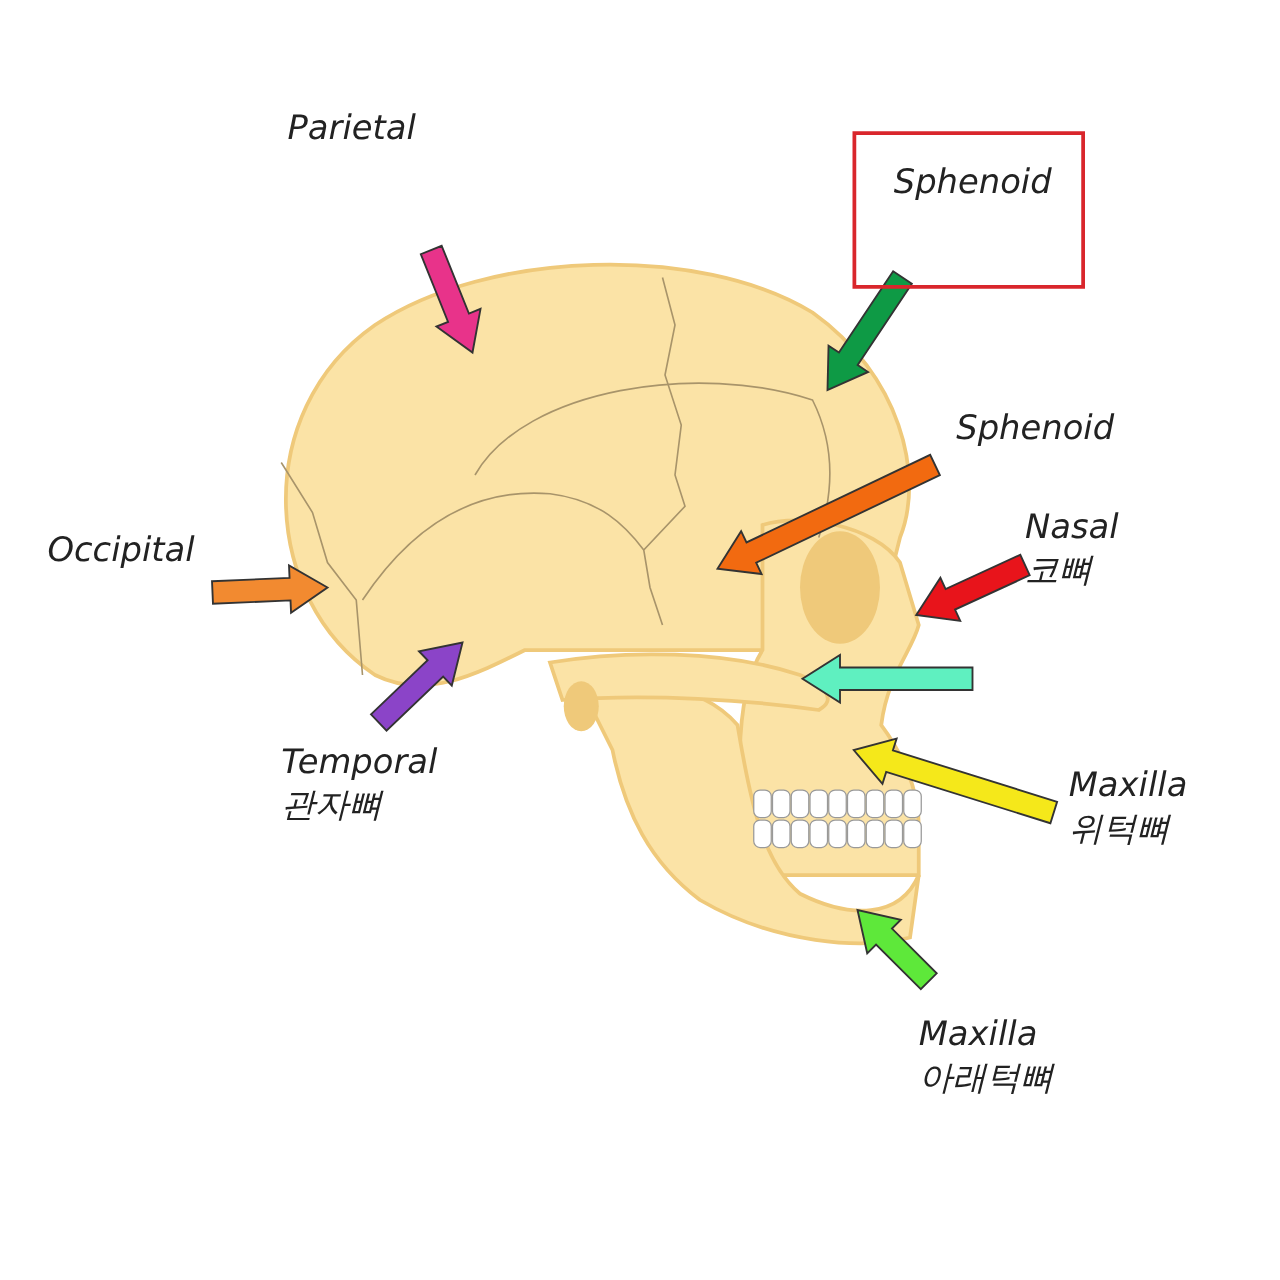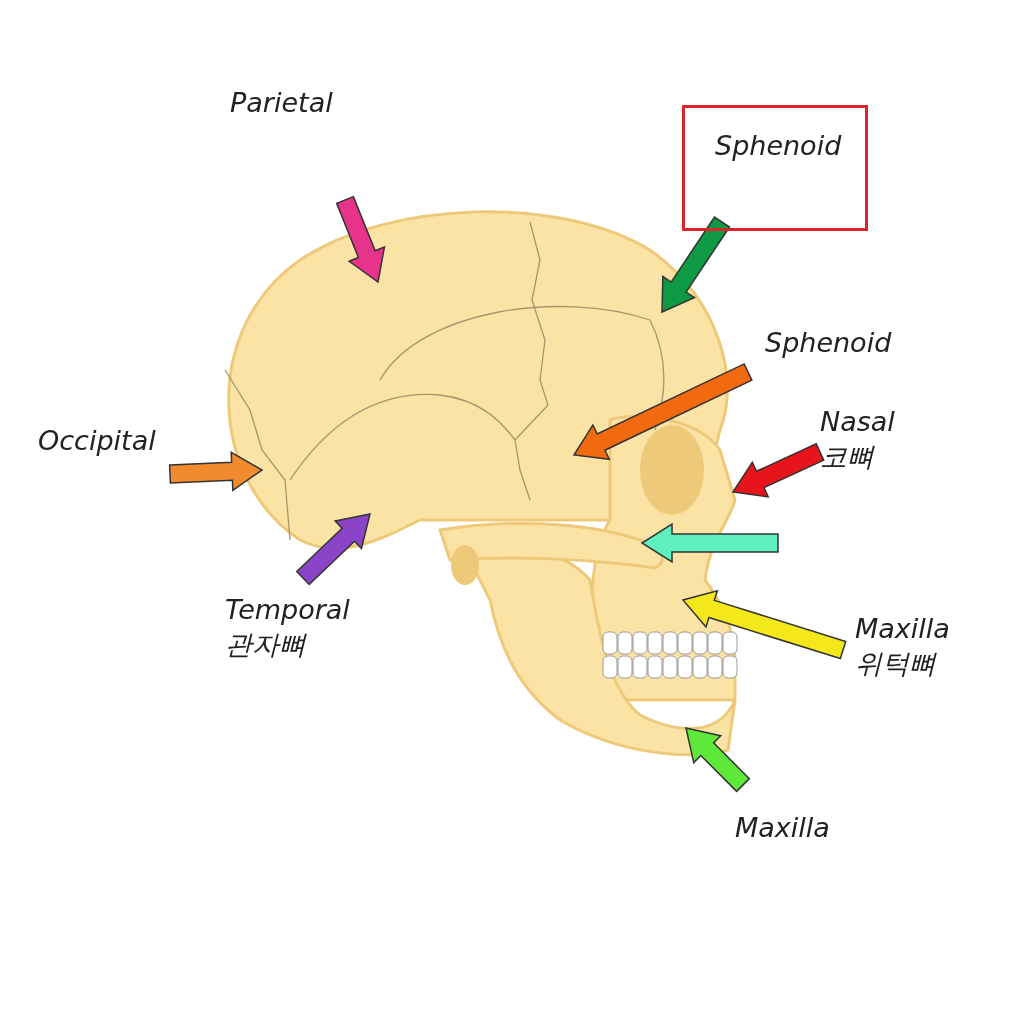--- a/index.html
+++ b/index.html
@@ -107,14 +107,15 @@
   <div class="label" style="left:225px;top:592px;width:150px">
     <span class="en">Temporal</span>
     <span class="ko">관자뼈</span>
   </div>
   <div class="label" style="left:855px;top:611px;width:125px">
     <span class="en">Maxilla</span>
     <span class="ko">위턱뼈</span>
   </div>
   <div class="label" style="left:735px;top:810px;width:150px">
     <span class="en">Maxilla</span>
+    <span class="ko">아래턱뼈</span>
   </div>
 </div>
 
 </body></html>

